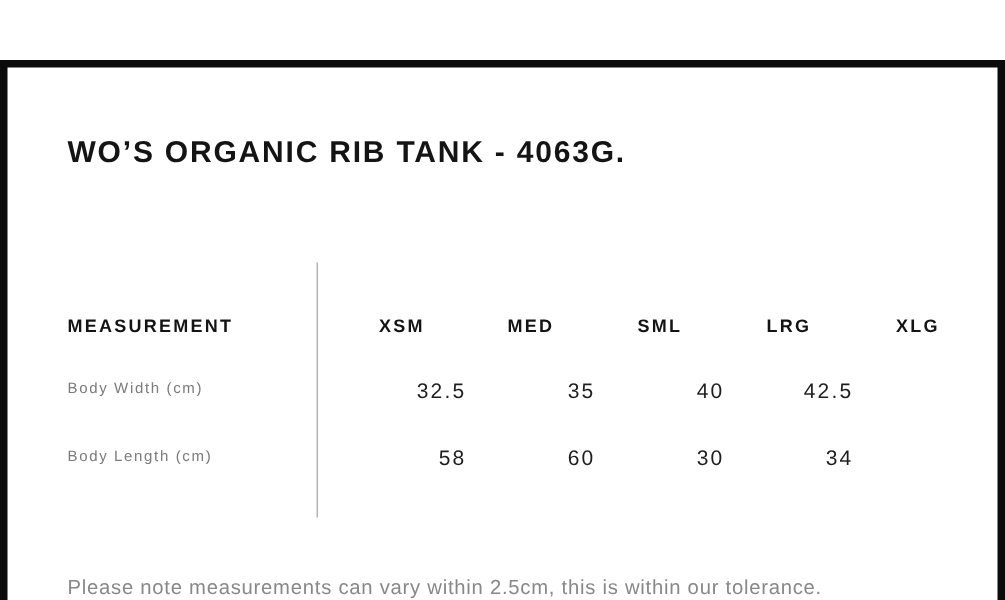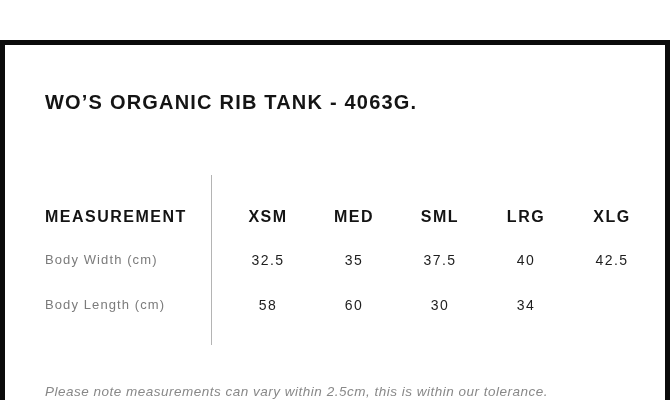--- a/index.html
+++ b/index.html
@@ -38,50 +38,49 @@
     width:610px;
     display:grid;
     grid-template-columns:180px repeat(5,86px);
     align-items:center;
     white-space:nowrap;
   }
   .trow-header{top:164px;line-height:16px;}
   .trow-1{top:206px;line-height:18px;}
   .trow-2{top:251px;line-height:18px;}
   .col-header{
-    font-size:16px;
+    font-size:12px;
     font-weight:bold;
     letter-spacing:1.5px;
     color:var(--heading-text);
     text-align:center;
   }
   .col-header-first{text-align:left;}
   .row-label{
-    font-size:13px;
+    font-size:10px;
     letter-spacing:1.1px;
     color:var(--label-text);
     text-align:left;
   }
   .cell-value{
     font-size:14px;
     letter-spacing:1.5px;
     color:var(--value-text);
-    text-align:center;
+    text-align:right;
   }
   .divider{
     position:absolute;
     left:206px;top:130px;
     width:1px;height:170px;
     background:var(--divider);
   }
   .note{
     position:absolute;
     left:40px;top:339px;
     font-size:13.5px;
-    font-style:italic;
     letter-spacing:0.5px;
     line-height:16px;
     color:var(--note-text);
     white-space:nowrap;
   }
 </style>
 </head>
 <body>
 
 <div class="frame">
@@ -96,21 +95,20 @@
     <div class="col-header">MED</div>
     <div class="col-header">SML</div>
     <div class="col-header">LRG</div>
     <div class="col-header">XLG</div>
   </div>
 
   <div class="trow trow-1">
     <div class="row-label">Body Width (cm)</div>
     <div class="cell-value">32.5</div>
     <div class="cell-value">35</div>
-    <div class="cell-value">37.5</div>
     <div class="cell-value">40</div>
     <div class="cell-value">42.5</div>
   </div>
 
   <div class="trow trow-2">
     <div class="row-label">Body Length (cm)</div>
     <div class="cell-value">58</div>
     <div class="cell-value">60</div>
     <div class="cell-value">30</div>
     <div class="cell-value">34</div>

